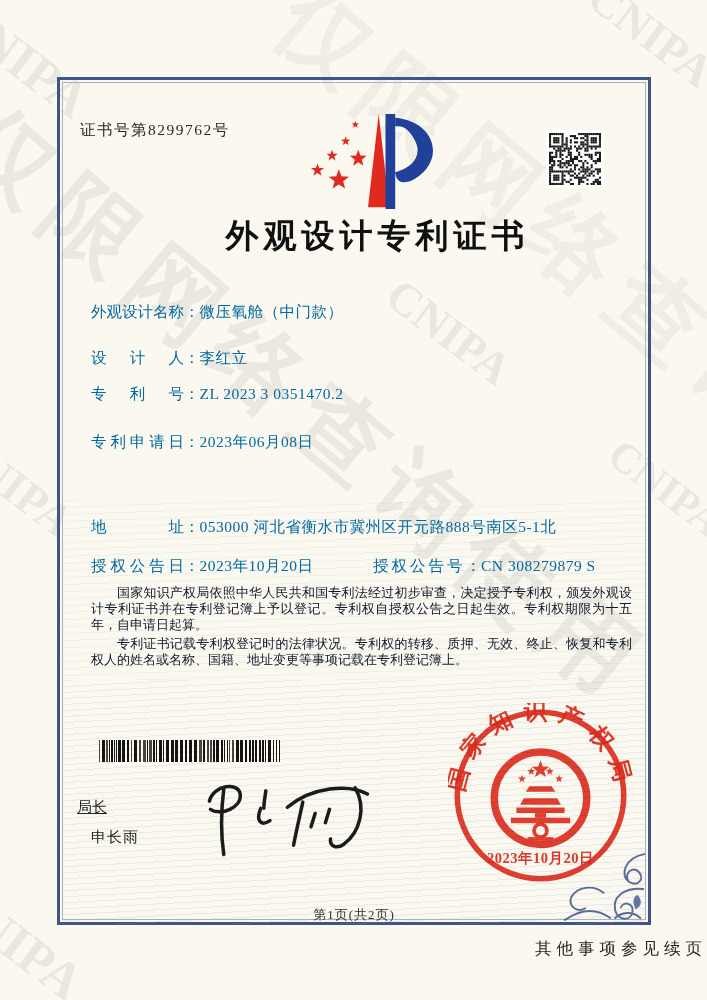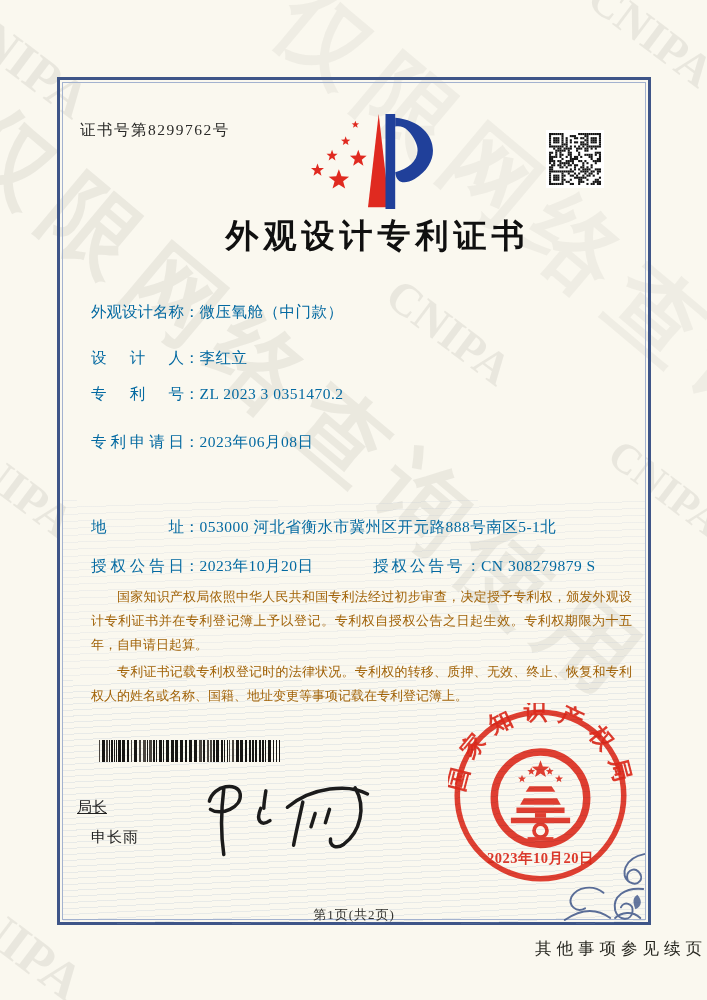--- a/index.html
+++ b/index.html
@@ -31,21 +31,21 @@
   .qr{position:absolute;left:486px;top:50px;width:58px;height:58px;background:#fff;padding:3px;}
   .title{position:absolute;left:0;top:134px;width:100%;text-align:center;font-size:33px;font-weight:bold;letter-spacing:5px;color:#101010;padding-left:47px;}
 
   .row{position:absolute;left:31px;width:545px;font-size:15.5px;color:#0369a1;}
   .flabel{display:inline-block;width:93px;text-align:justify;text-align-last:justify;vertical-align:top;}
   .colon{display:inline-block;}
   .fvalue{letter-spacing:.5px;}
   .row7-right{position:absolute;left:282px;top:0;}
   .glabel{letter-spacing:3px;}
 
-  .paras{position:absolute;left:31px;top:505px;width:541px;font-size:13px;line-height:24px;color:#a16207;text-align:justify;}
+  .paras{position:absolute;left:31px;top:505px;width:541px;font-size:13px;line-height:16px;color:#0f172a;text-align:justify;}
   .paras p{text-indent:2em;margin-bottom:3px;}
 
   .barcode{position:absolute;left:38px;top:660px;width:185px;height:22px;}
 
   .sig-title{position:absolute;left:17px;top:718px;font-family:"Liberation Sans","DejaVu Sans",sans-serif;font-size:15px;color:#222;text-decoration:underline;}
   .sig-name{position:absolute;left:31px;top:748px;font-family:Liberation Sans, sans-serif;font-size:15px;color:#222;letter-spacing:1px;}
   .sig-hand{position:absolute;left:133px;top:692px;width:195px;height:88px;}
 
   .seal{position:absolute;left:388px;top:623px;width:185px;height:185px;mix-blend-mode:multiply;}
   .seal svg{width:100%;height:100%;}

